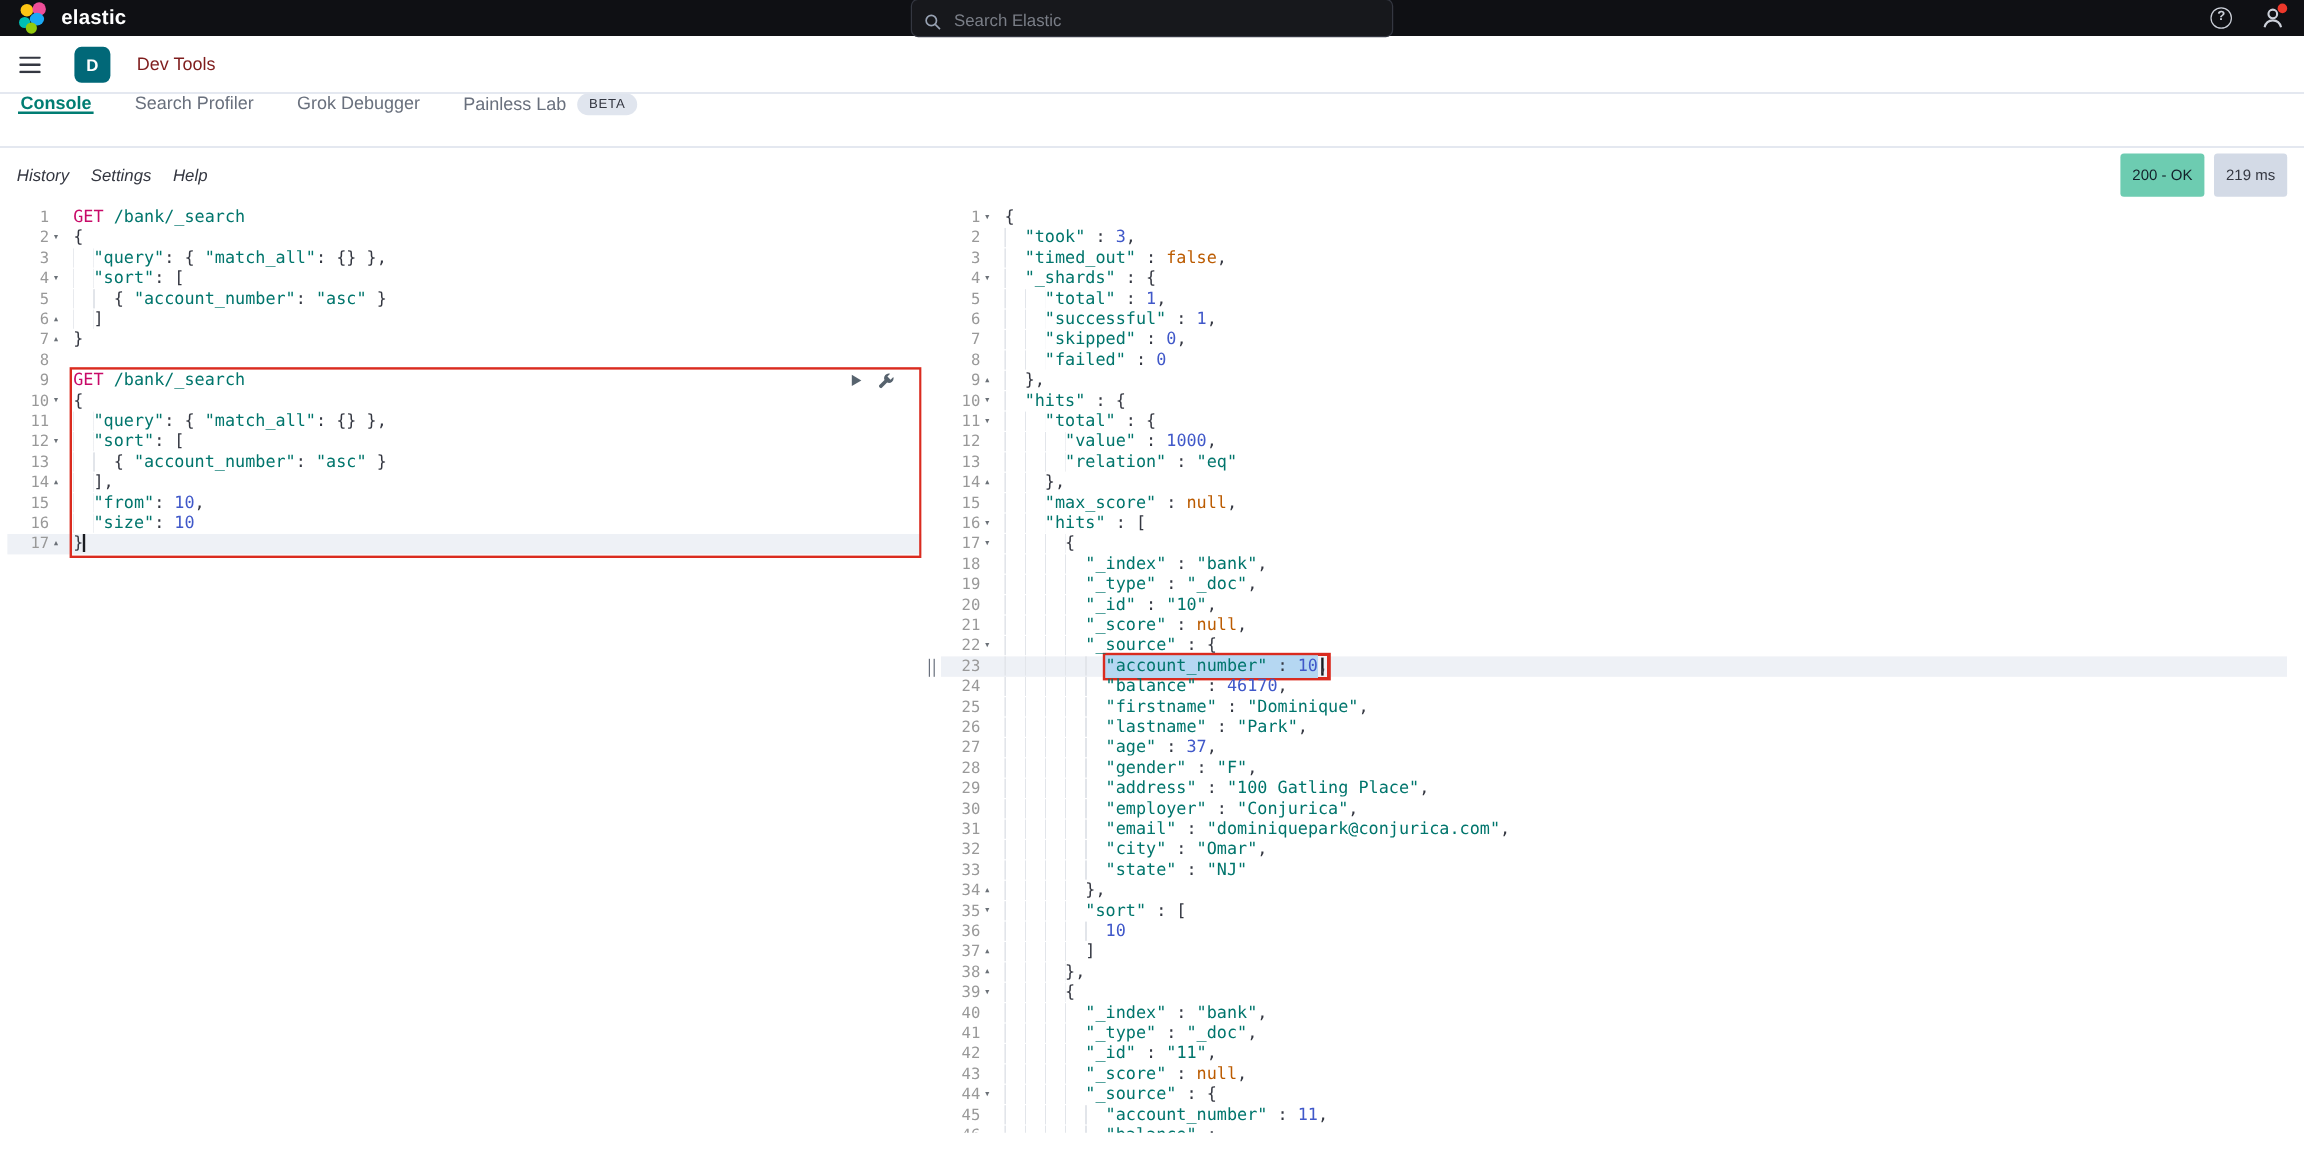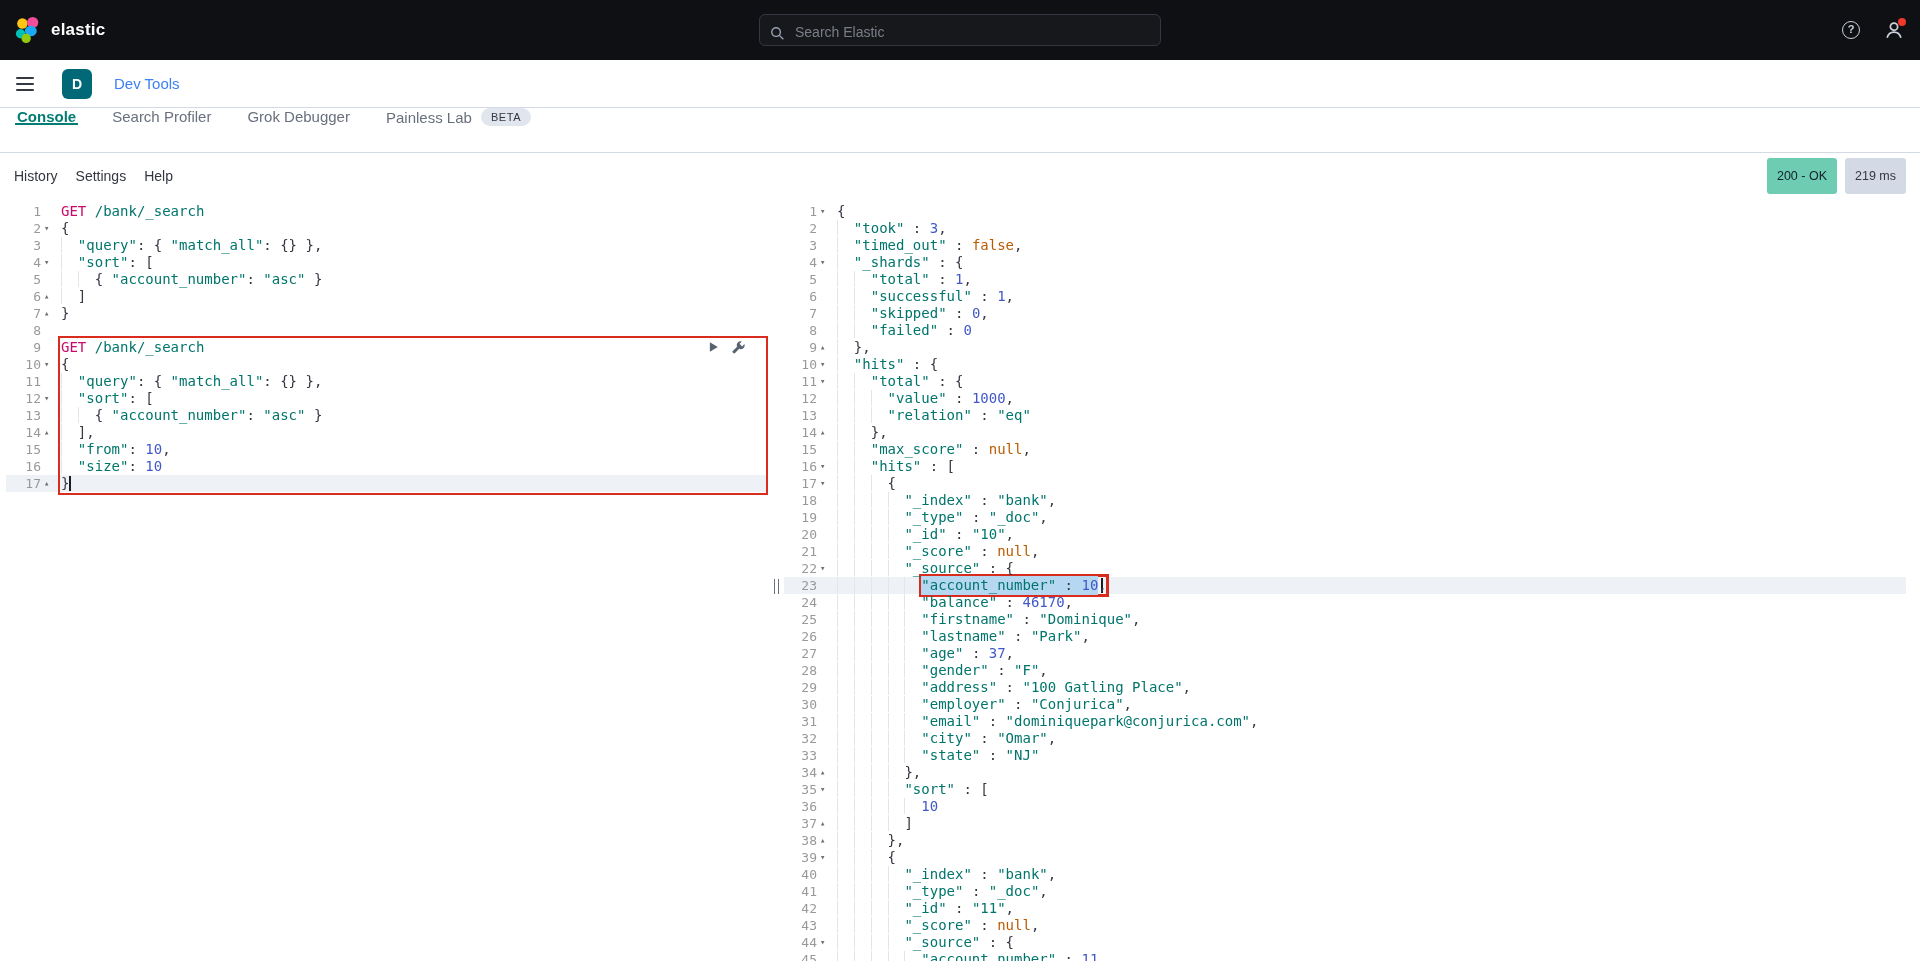--- a/index.html
+++ b/index.html
@@ -1,49 +1,49 @@
 <!DOCTYPE html>
 <html style="--tab-active: #017d73; --ok-bg: #6dccb1; --ms-bg: #d3dae6; --annot: #da2b1f; --selection: #b5d7f2; --activeline: #eef1f6; --method: #c80a68; --url: #00756c; --key: #00756c; --string: #00756c; --number: #4058c9; --const: #bb5b00; --punc: #343741; --gutter: #999999; --guide: #e2e5ea;"><head>
 <meta charset="utf-8">
 <style>
   * { box-sizing: border-box; }
   html,body { margin:0; padding:0; width:1920px; height:961px; overflow:hidden;
     font-family:"Liberation Sans", sans-serif; background:#fff; color:#343741; }
 
   
-  .hdr { height:60px; background:#0f1014; display:flex; align-items:center; position:relative;gap:28px; }
+  .hdr { height:30px; background:#0f1014; display:flex; align-items:center; position:relative;gap:28px; }
   .hdr-left { display:flex; align-items:center; gap:9px; padding-left:14px; }
   .brand { color:#fff; font-size:17px; font-weight:600; letter-spacing:.2px; }
   .hdr-search { position:absolute; left:50%; transform:translateX(-50%); width:402px; height:32px;
     background:#17181c; border:1px solid #343741; border-radius:6px; display:flex; align-items:flex-end; padding:4px 10px; }
   .hdr-search input { flex:1; background:transparent; border:none; outline:none; color:#dfe5ef; font-size:14px; margin-left:8px; font-family:"Liberation Sans",sans-serif;}
   .hdr-search input::placeholder { color:#7a7e87; }
   .hdr-right { margin-left:auto; display:flex; align-items:center; gap:24px; padding-right:16px; }
   .help-circle { width:18px; height:18px; border:1.5px solid #ccd0d9; border-radius:50%;
     color:#ccd0d9; font-size:11px; font-weight:bold; line-height:15px; text-align:center; cursor:pointer; }
   .usr-wrap { position:relative; cursor:pointer; width:20px; height:20px; }
   .notif-dot { position:absolute; top:-2px; right:-2px; width:8px; height:8px; border-radius:50%; background:#ed382b; }
 
   
   .crumbs { height:48px; background:#fff; border-bottom:1px solid #d3dae6; display:flex; align-items:center; }
   .menu-btn { padding:0 10px 0 16px; cursor:pointer; display:flex; align-items:center; }
   .space-avatar { width:30px; height:30px; border-radius:6px; background:#016878; color:#fff;
     font-size:14px; font-weight:bold; display:flex; align-items:center; justify-content:center; margin-left:18px; cursor:pointer; }
-  .crumb-txt { margin-left:22px; font-size:15px; color:#3b82f6; }
+  .crumb-txt { margin-left:22px; font-size:15px; color:#7f1d1d; }
 
   
   .tabs { height:45px; border-bottom:1px solid #d3dae6; display:flex; align-items:flex-start; gap:32px; padding-left:15px; }
   .tab { display:flex; align-items:center; gap:9px; font-size:15px; color:#69707d; cursor:pointer; padding:0 2px; }
   .tab.active { color:var(--tab-active,#017d73); box-shadow:inset 0 -2px 0 var(--tab-active,#017d73); font-weight:600; }
   .beta { background:#e0e5ee; color:#343741; font-size:11px; font-weight:normal; letter-spacing:.6px;
     border-radius:11px; padding:2px 10px; line-height:14px; }
 
   
   .cbar { height:46px; display:flex; align-items:center; padding:0 14px; }
-  .cbar-links { display:flex; gap:18px; }
+  .cbar-links { display:flex; gap:18px;font-style:italic; }
   .cbar-links span { font-size:14px; color:#343741; cursor:pointer; }
   .badges { margin-left:auto; display:flex; gap:8px; }
   .badge { height:36px; border-radius:3px; font-size:12.5px; display:flex; align-items:center; padding:0 10px; }
   .badge.ok { background:var(--ok-bg,#6dccb1); color:#13202a; }
   .badge.ms { background:var(--ms-bg,#d3dae6); color:#343741; }
 
   
   .console { height:775px; display:flex; padding:0 14px 0 6px; position:relative; background:#fff; }
   .pane { padding-top:4px; overflow:hidden; position:relative; }
   .pane.left { width:762px; flex:none; }

